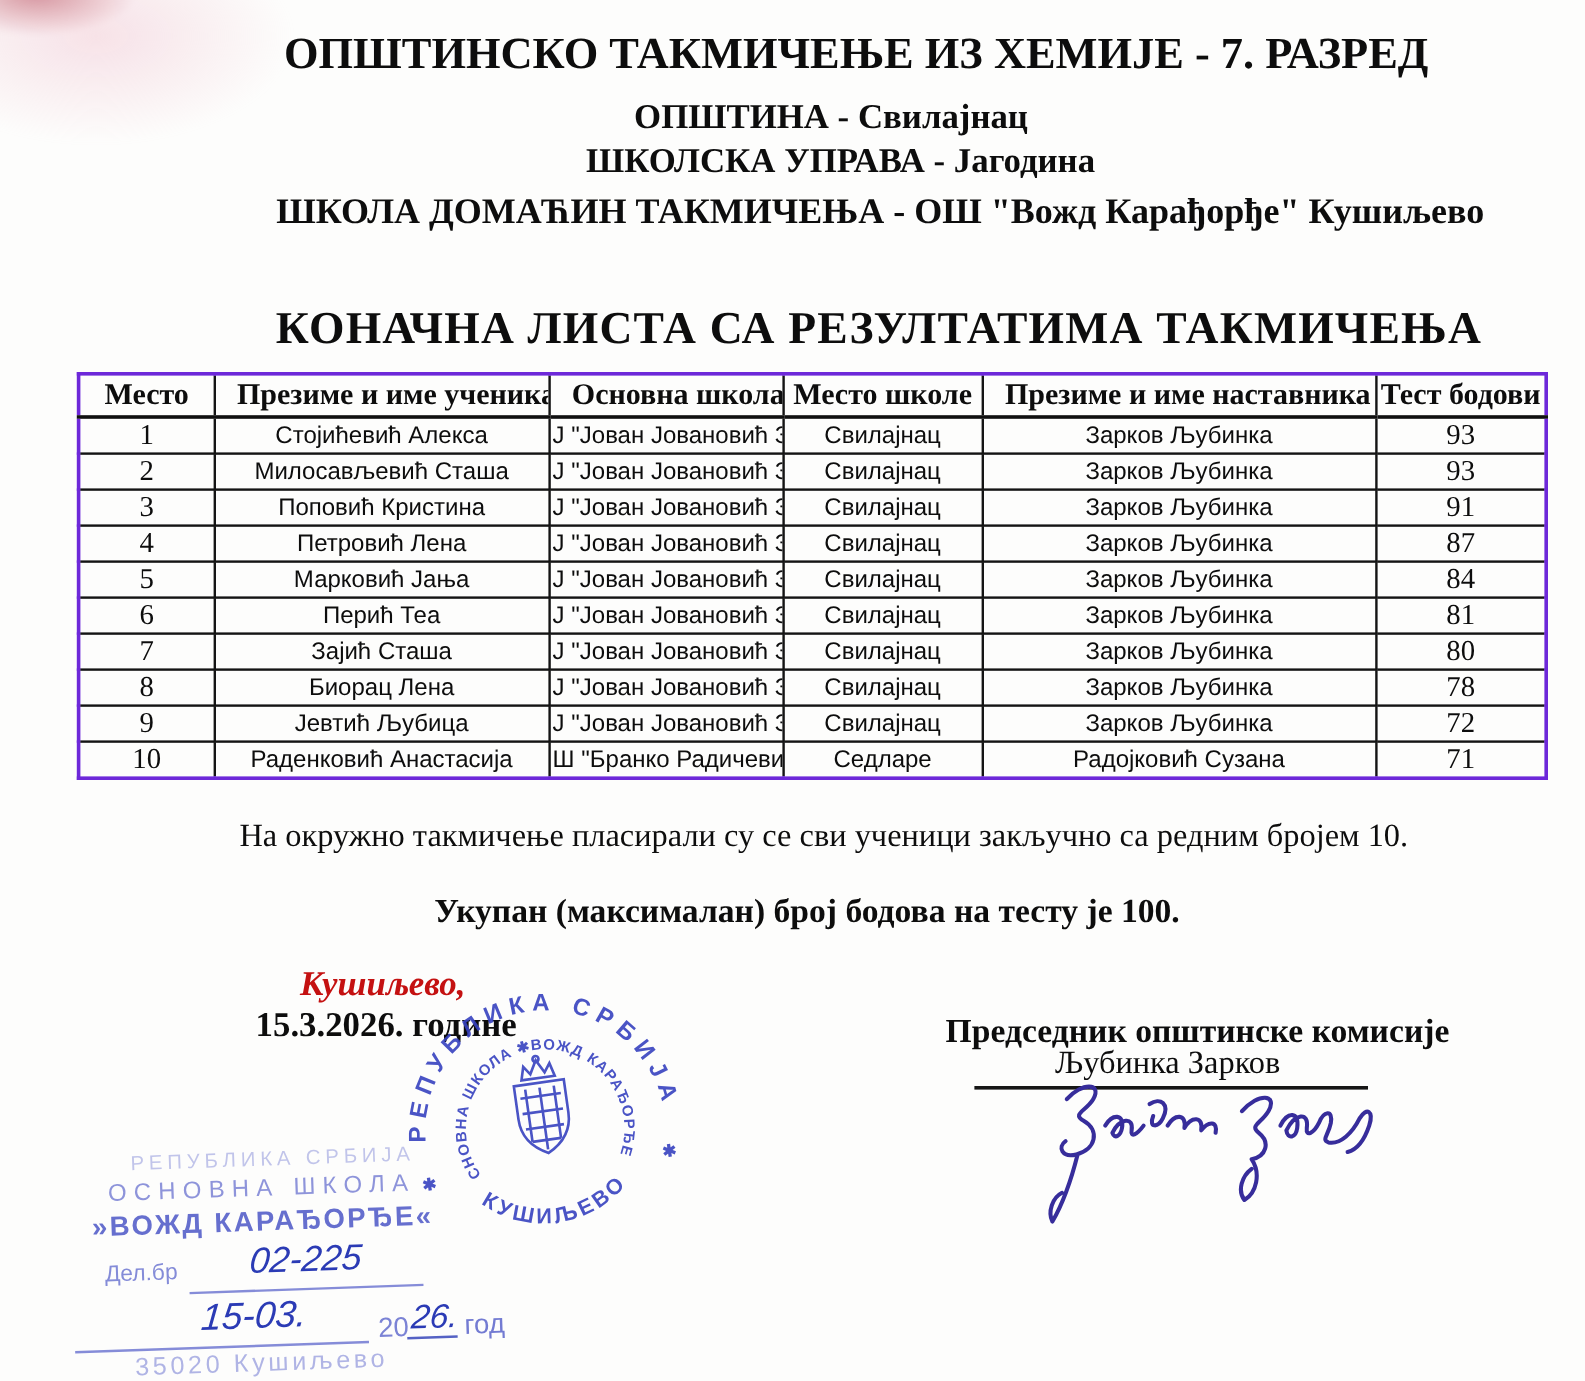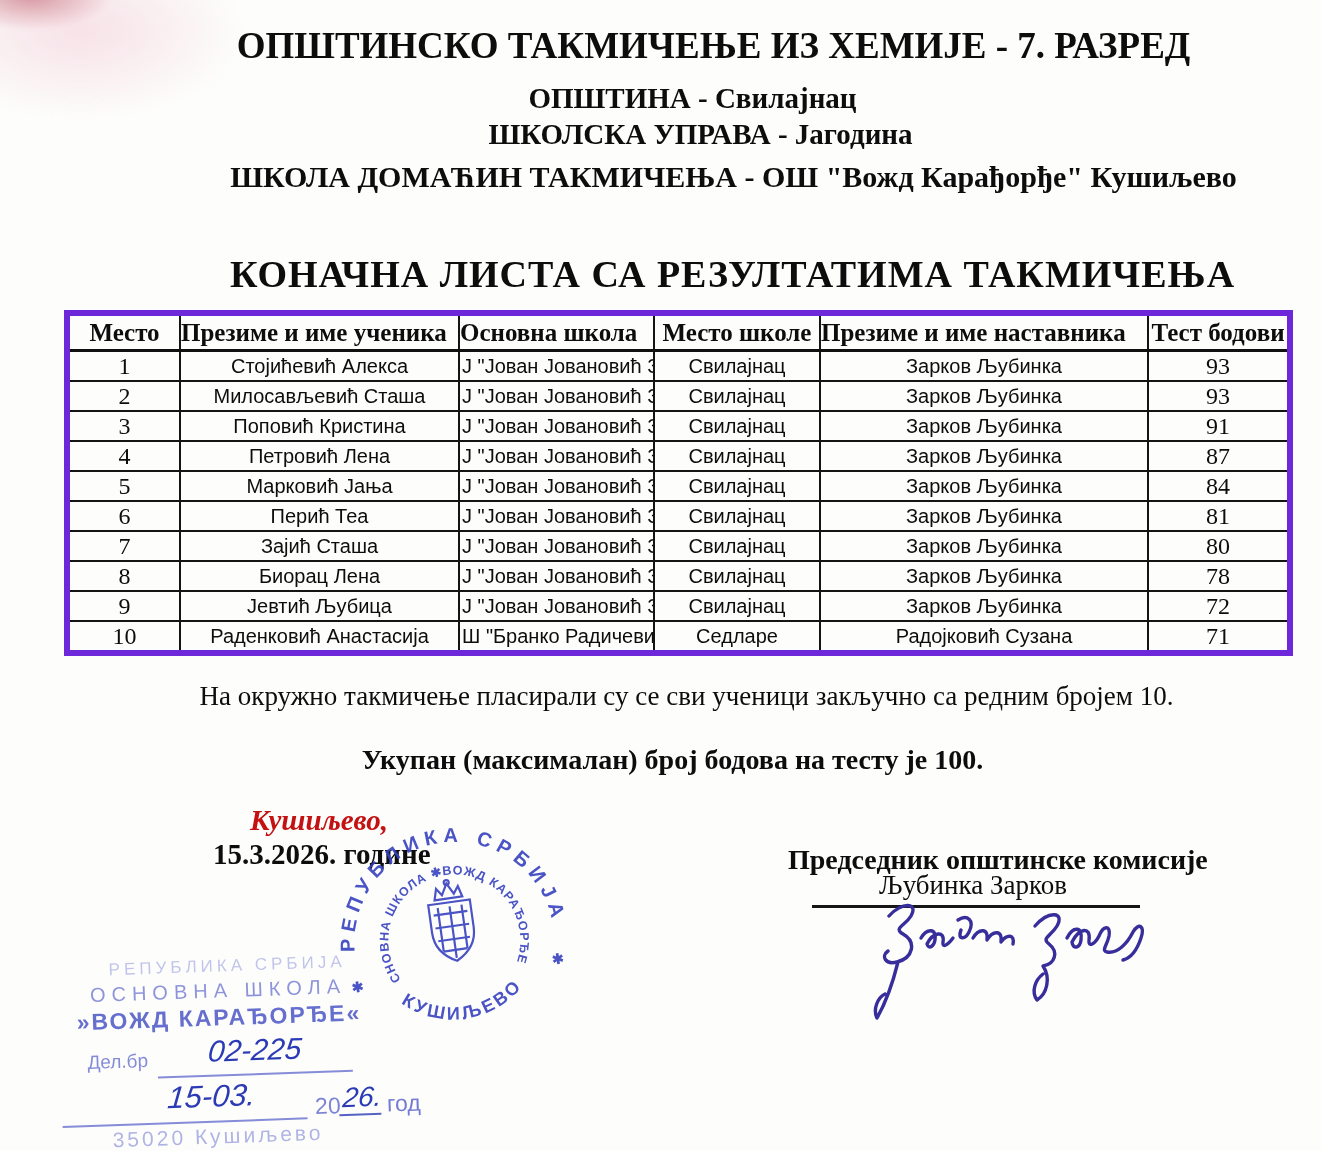--- a/index.html
+++ b/index.html
@@ -29,26 +29,26 @@
   table.results col.w0{width:113px}
   table.results col.w1{width:279px}
   table.results col.w2{width:195px}
   table.results col.w3{width:166px}
   table.results col.w4{width:328px}
   table.results col.w5{width:142px}
   table.results th, table.results td{
     border:2px solid #141414;overflow:hidden;white-space:nowrap;
     padding:0 2px;text-align:center;vertical-align:middle;
   }
-  table.results{border:6px solid #6d28d9;}
+  table.results{border:3px solid #6d28d9;}
   table.results th{
     height:33px;font-size:25px;font-weight:bold;font-family:"Liberation Serif",serif;
     border-bottom:3px solid #101010;
   }
-  table.results th.h1,table.results th.h2,table.results th.h4{text-align:left;padding-left:0;}
+  table.results th.h1,table.results th.h2,table.results th.h4{text-align:left;padding-left:18px;}
   table.results td{height:28px;}
   td.c0,td.c5{font-size:24px;font-family:"Liberation Serif",serif;}
   td.c1,td.c2,td.c3,td.c4{font-size:20px;font-family:"Liberation Sans",sans-serif;}
   td.c1{text-align:left;padding-left:9px;}
   td.c2{padding:0;}
 
   .note1{position:absolute;top:681px;left:0;width:1321px;text-align:center;font-size:27px;white-space:nowrap;padding-left:26px;}
   .note2{position:absolute;top:744px;left:0;width:1321px;text-align:center;font-size:28px;font-weight:bold;transform:translateX(12px);white-space:nowrap;}
 
   .place-red{position:absolute;top:804px;left:250px;font-size:29px;font-weight:bold;font-style:italic;color:#c41111;text-align:right;}

